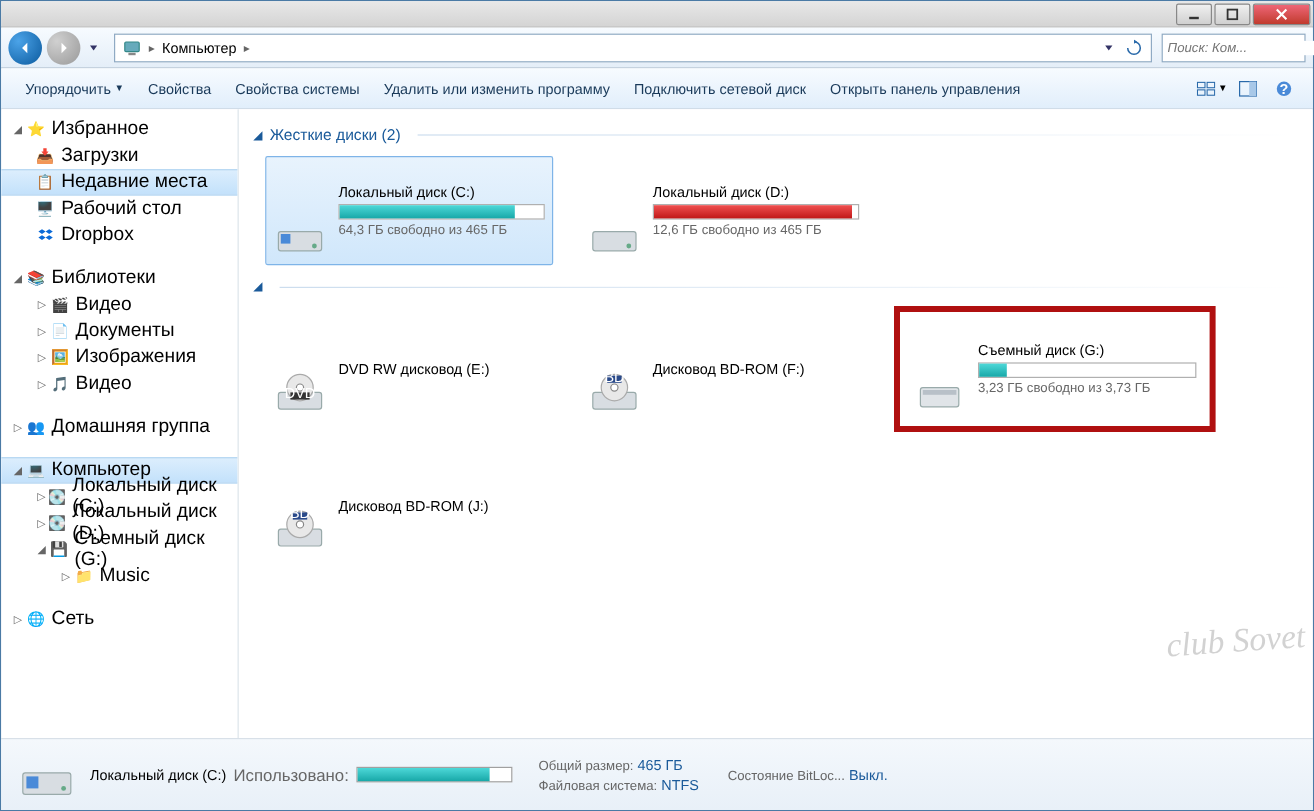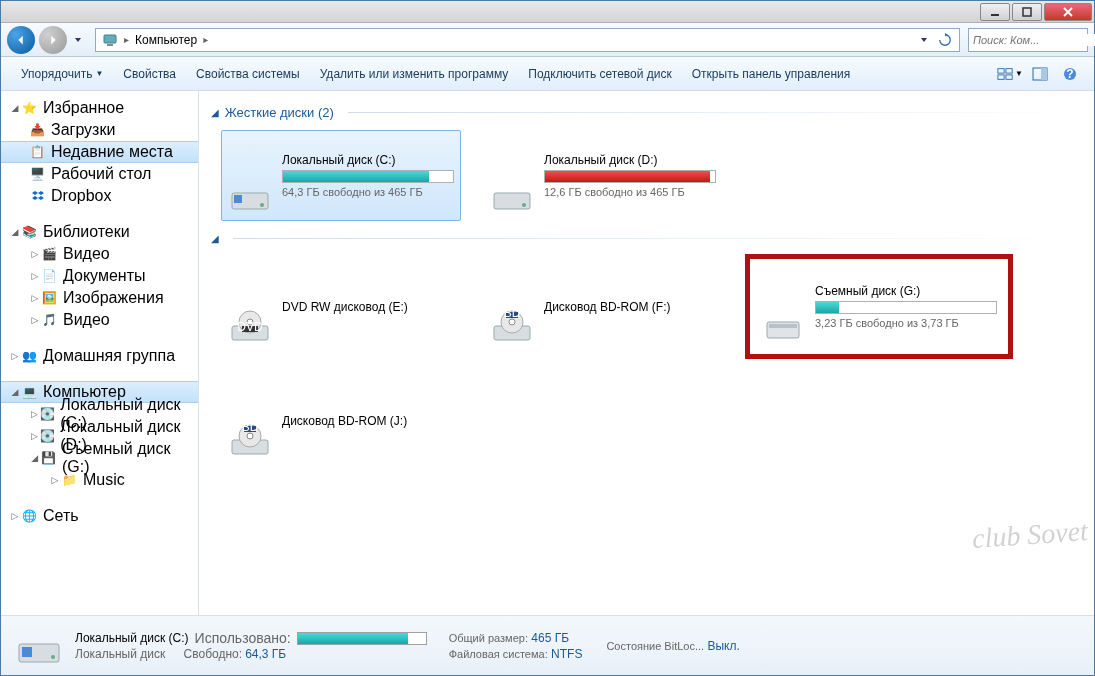--- a/index.html
+++ b/index.html
@@ -408,21 +408,20 @@
         </svg>
       </div>
     <div class="dp-text">
       <div class="dp-title">
           <span>Локальный диск (C:)</span> 
           <span class="k" style="color:#666;font-size:14px">Использовано:</span> 
           <div class="dp-prog">
             <div class="dp-prog-fill" style="width:86%"></div>
           </div>
         </div>
-      <div class="dp-sub"><span>Локальный диск</span> &nbsp;&nbsp;&nbsp;&nbsp; <span>Свободно:</span> <span style="color:#1a5a9a">64,3 ГБ</span></div>
     </div>
     <div class="dp-stats">
       <div class="dp-kv">
         <div><span class="k">Общий размер:</span> <span class="v">465 ГБ</span></div>
         <div><span class="k">Файловая система:</span> <span class="v">NTFS</span></div>
       </div>
       <div class="dp-kv">
         <div><span class="k">Состояние BitLoc...</span> <span class="v">Выкл.</span></div>
       </div>
     </div>

